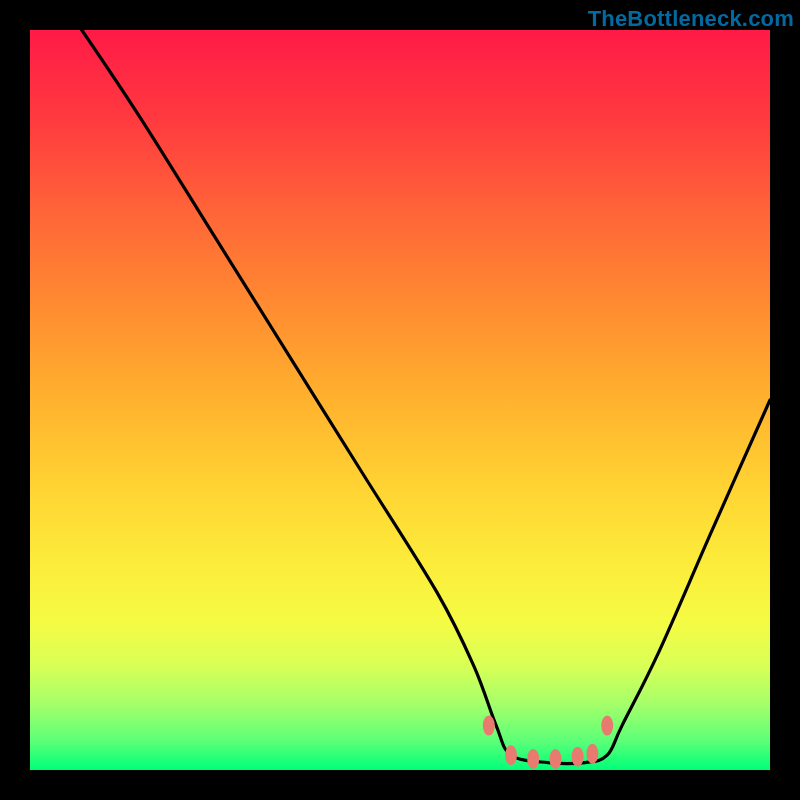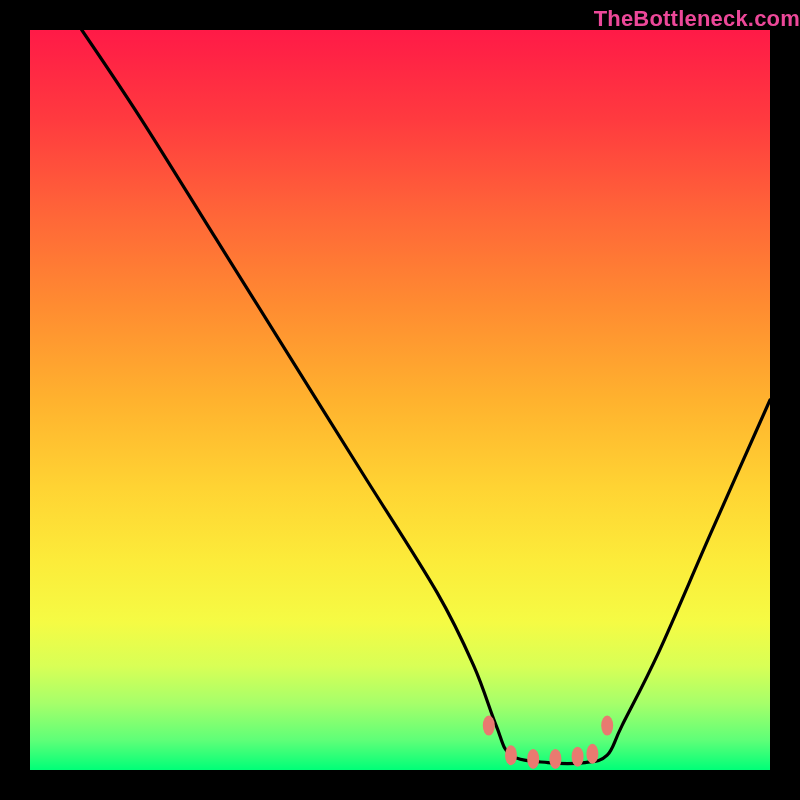--- a/index.html
+++ b/index.html
@@ -13,22 +13,22 @@
   }
   .container {
     position: relative;
     width: 800px;
     height: 800px;
     background: #000;
   }
   .watermark {
     position: absolute;
     top: 6px;
-    right: 0;
-    color: #ec4899;
+    right: 6px;
+    color: #0369a1;
     font-size: 22px;
     font-weight: 600;
     letter-spacing: 0.2px;
     z-index: 5;
   }
   .plot {
     position: absolute;
     left: 30px;
     top: 30px;
     width: 740px;

